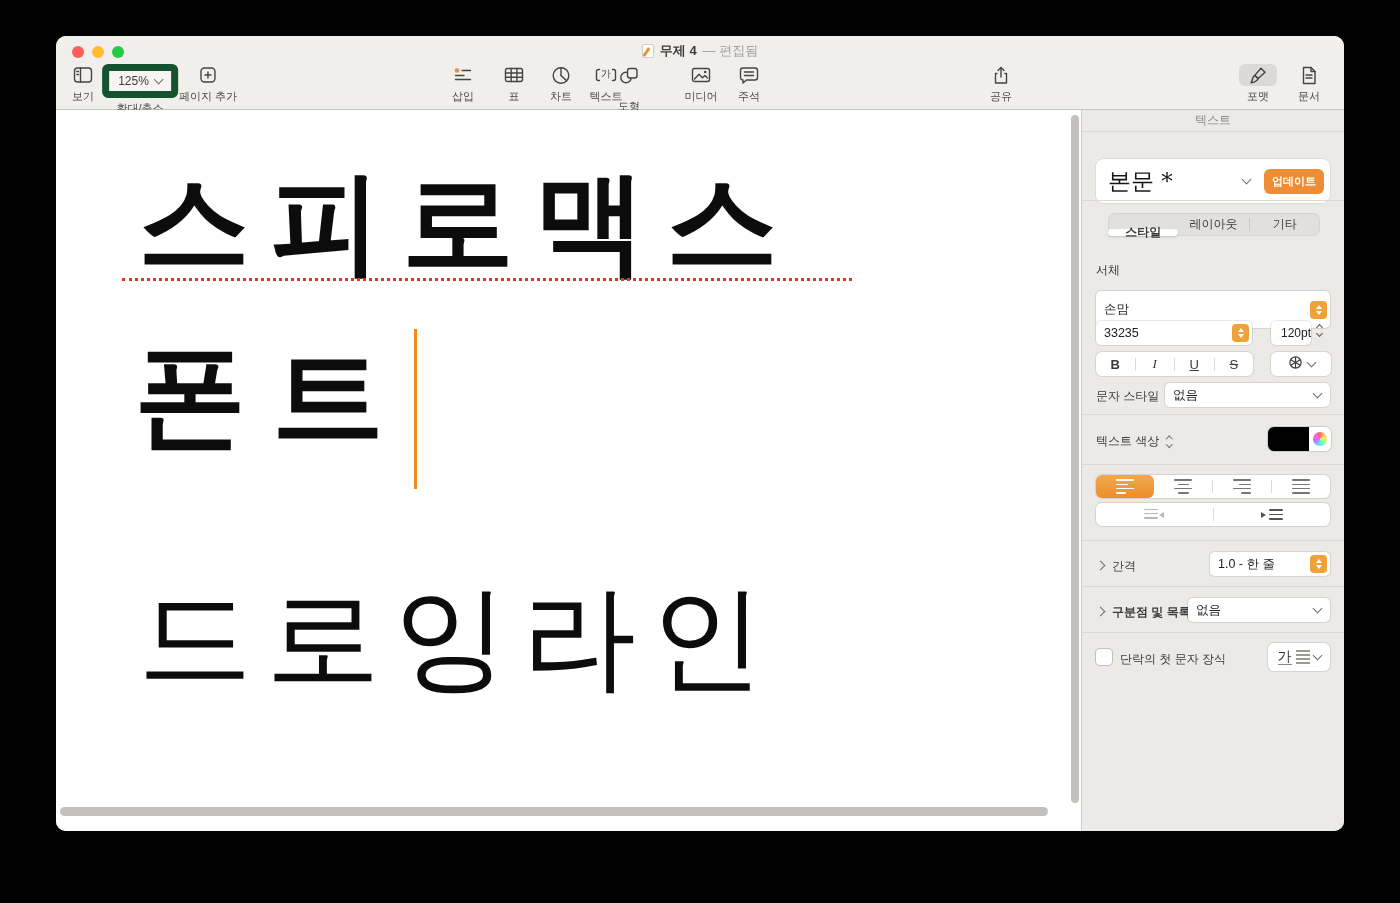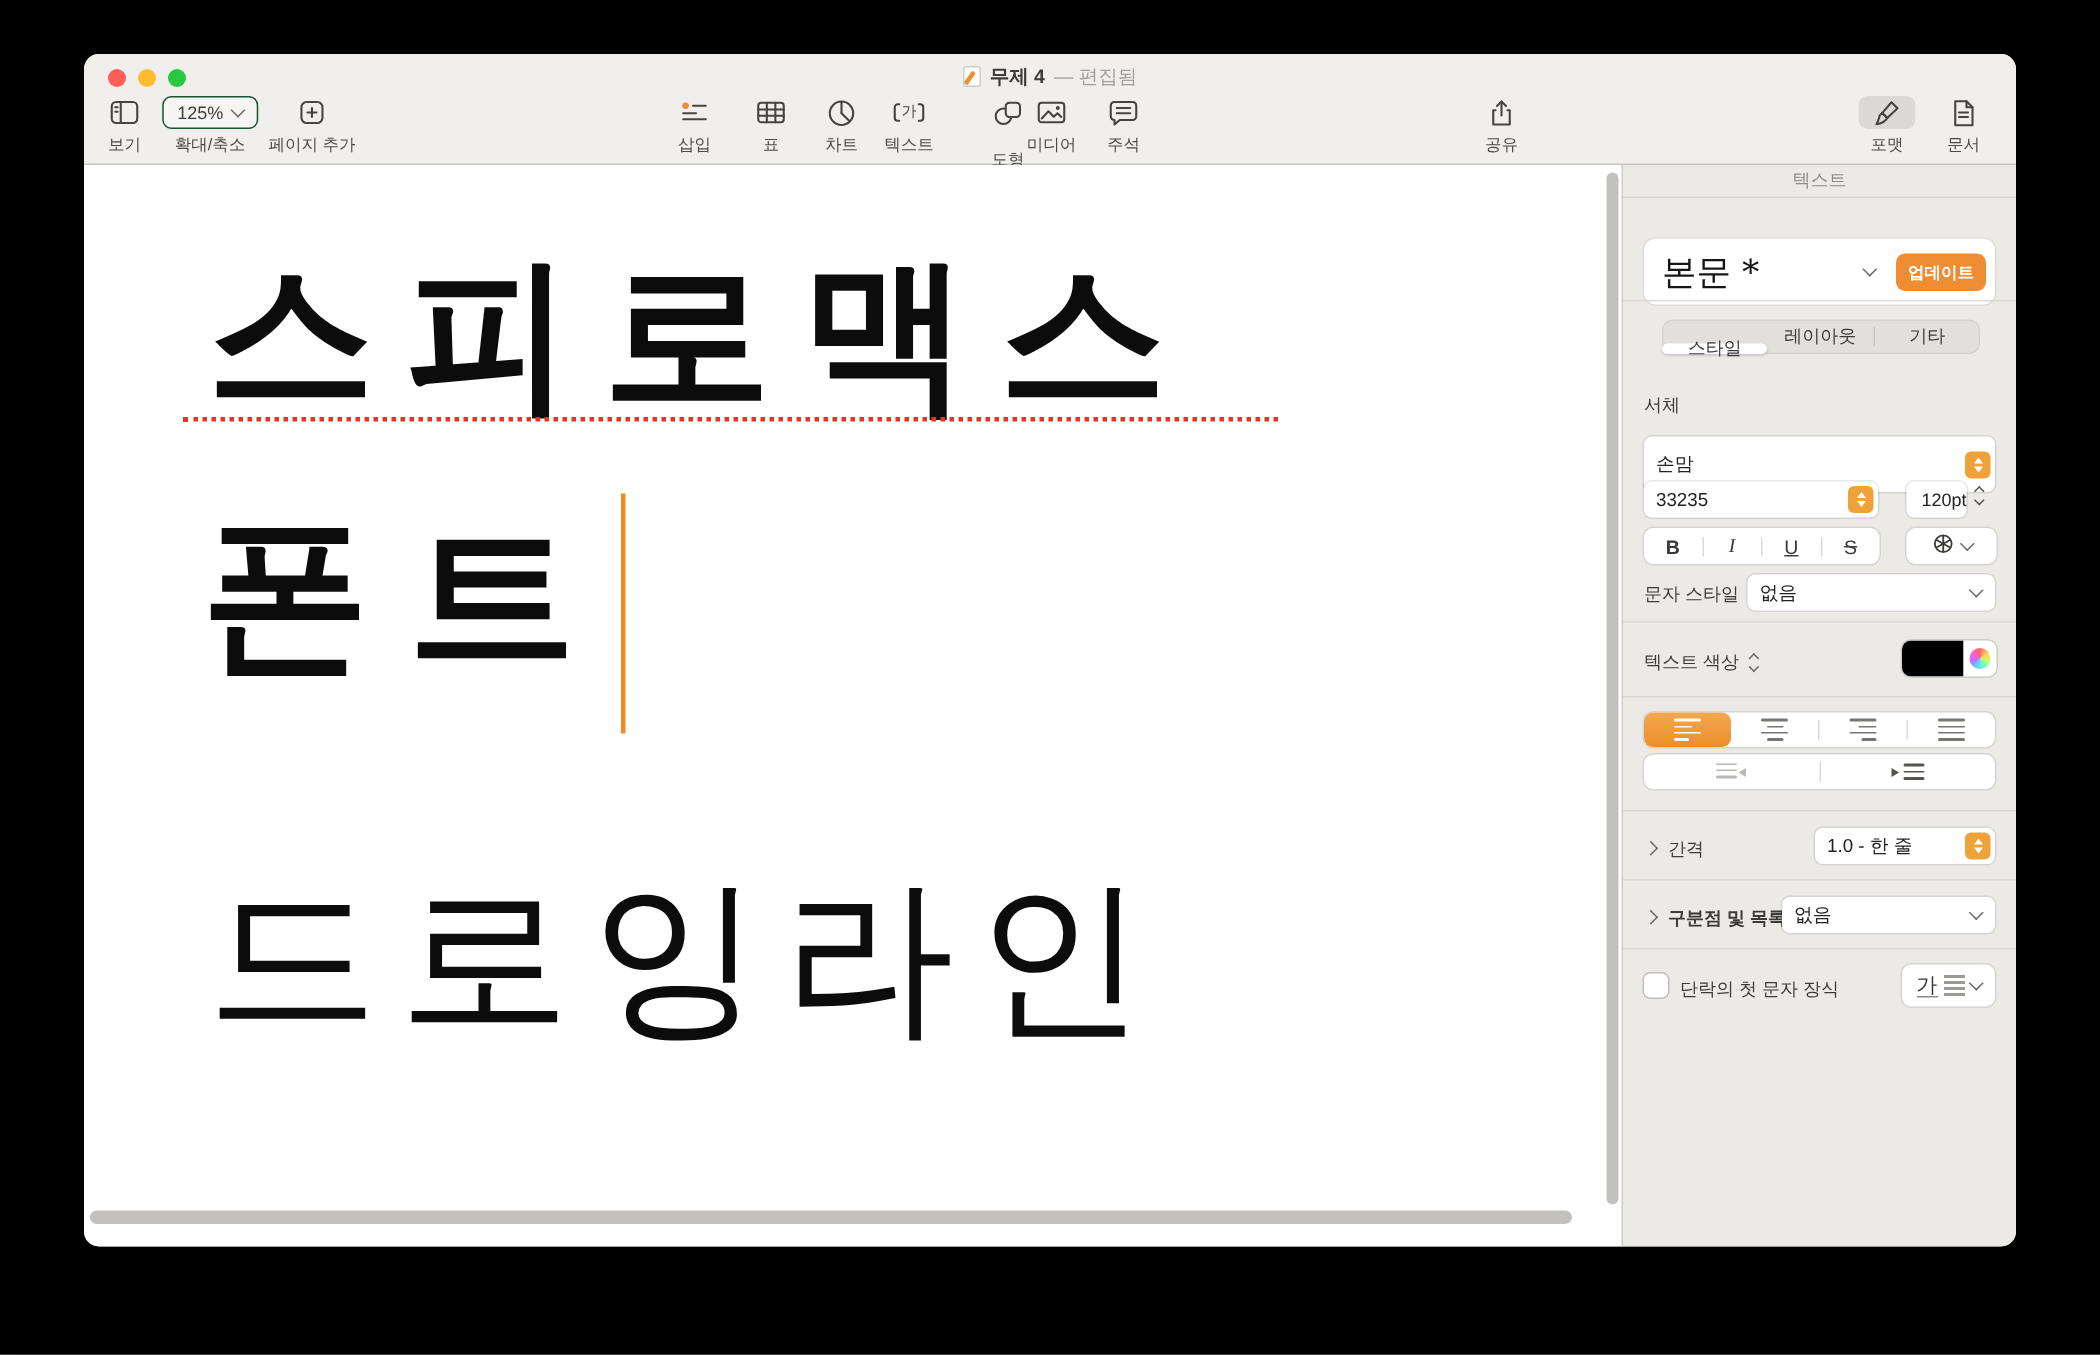--- a/index.html
+++ b/index.html
@@ -13,21 +13,21 @@
   .light.red{ background:#ff5f57; } .light.yellow{ background:#febc2e; } .light.green{ background:#28c840; }
   .titlebar { height:24px; display:flex; align-items:center; justify-content:center; gap:6px; padding-top:6px; }
   .doc-badge { width:12px; height:14px; background:#fff; border:1px solid #cfcdc9; border-radius:2px; position:relative; }
   .doc-badge::after { content:""; position:absolute; left:2px; top:2px; width:3px; height:10px; background:#ef8f33; border-radius:1px; transform:rotate(35deg); }
   .title-main { font-size:13px; font-weight:bold; color:#3d3c3a; }
   .title-suffix { font-size:13px; color:#a29f9b; }
   .tbtn { position:absolute; top:28px; transform:translateX(-50%); display:flex; flex-direction:column; align-items:center; gap:3px; color:#4c4b49; font-size:11px; white-space:nowrap; cursor:default; }
   .tbtn .iconbox { height:22px; display:flex; align-items:center; justify-content:center; padding:0 9px; border-radius:6px; }
   .tbtn.active .iconbox { background:#dcdad6; }
   .tbtn svg { stroke:#454442; fill:none; stroke-width:1.4; stroke-linecap:round; stroke-linejoin:round; }
-  .zoom-pill { display:flex; align-items:center; gap:6px; background:#f6f5f3; border:1px solid #14532d; border-radius:6px; padding:3px 9px; font-size:12px; color:#3d3c3a; }
+  .zoom-pill { display:flex; align-items:center; gap:6px; background:#f6f5f3; border:7px solid #14532d; border-radius:6px; padding:3px 9px; font-size:12px; color:#3d3c3a; }
   .tb-label { color:#4c4b49; }
 
   
   .content { flex:1; display:flex; min-height:0; }
   .docarea { flex:1; position:relative; background:#fff; border-right:1px solid #cfcdca; overflow:hidden; }
   .hand { font-family:"DejaVu Sans", sans-serif; color:#0c0c0c; }
   .line1 { position:absolute; left:82px; top:38px; font-size:112px; font-weight:bold; letter-spacing:20px; }
   .spell-underline { position:absolute; left:66px; top:168px; width:730px; border-top:3px dotted #e8331f; }
   .line2 { position:absolute; left:78px; top:212px; font-size:112px; font-weight:bold; letter-spacing:26px; }
   .caret { position:absolute; left:358px; top:219px; width:3px; height:160px; background:#f28a1e; }
@@ -40,21 +40,21 @@
   .sb-header { height:22px; text-align:center; line-height:20px; color:#8d8b88; font-size:12px; border-bottom:1px solid #d9d7d3; }
   .sb-abs { position:absolute; }
   .divider { position:absolute; left:0; right:0; height:1px; background:#dad8d4; }
   .card { position:absolute; left:14px; width:234px; background:#fff; border-radius:8px; box-shadow:0 0 0 1px rgba(0,0,0,.06); display:flex; align-items:center; }
   .style-name { font-family:"DejaVu Serif", serif; font-size:23px; color:#151515; padding-left:12px; flex:1; }
   .update-btn { background:#ee8d33; color:#fff; font-size:11px; font-weight:bold; border:none; border-radius:6px; padding:5px 8px; margin-right:6px; }
   .chev { width:7px; height:7px; border-right:1.6px solid #6f6e6b; border-bottom:1.6px solid #6f6e6b; transform:rotate(45deg); display:inline-block; }
   .chev.right { transform:rotate(-45deg); }
   .seg-track { position:absolute; left:26px; width:212px; height:23px; background:#e2e0dc; border-radius:7px; box-shadow:inset 0 0 0 1px rgba(0,0,0,.05); display:flex; align-items:stretch; font-size:12px; }
   .seg { flex:1; display:flex; align-items:center; justify-content:center; color:#3c3b39; position:relative; }
-  .seg.sel { background:#fff; border-radius:10px; box-shadow:0 1px 2px rgba(0,0,0,.18); font-weight:normal;margin-top:16px; }
+  .seg.sel { background:#fff; border-radius:10px; box-shadow:0 1px 2px rgba(0,0,0,.18); font-weight:bold;margin-top:16px; }
   .seg-sep { width:1px; background:#c9c7c3; margin:5px 0; }
   .field { position:absolute; background:#fff; border-radius:5px; box-shadow:0 0 0 1px rgba(0,0,0,.09); display:flex; align-items:center; font-size:12.5px; color:#222; }
   .field .ftext { flex:1; padding-left:8px; white-space:nowrap; overflow:hidden; }
   .stepper { width:17px; height:18px; background:#f0a23a; border-radius:4px; margin-right:3px; flex:none; display:flex; flex-direction:column; align-items:center; justify-content:center; gap:2px; }
   .stepper i { display:block; width:0; height:0; border-left:3.5px solid transparent; border-right:3.5px solid transparent; }
   .stepper i.up { border-bottom:4px solid #fff; }
   .stepper i.dn { border-top:4px solid #fff; }
   .gray-stepper { display:flex; flex-direction:column; gap:3px; align-items:center; }
   .gray-stepper .chev { border-color:#55544f; width:5px; height:5px; }
   .fchev { margin-right:9px; flex:none; }
@@ -170,21 +170,21 @@
     <div class="tbtn" style="left:550px;">
       <span class="iconbox" style="position:relative;">
         <svg width="22" height="18" viewBox="0 0 22 18">
             <path d="M4.5 3.5 H3.5 a2 2 0 0 0 -2 2 v7 a2 2 0 0 0 2 2 h1"></path>
             <path d="M17.5 3.5 h1 a2 2 0 0 1 2 2 v7 a2 2 0 0 1 -2 2 h-1"></path>
           </svg>
         <span style="position:absolute; font-size:10px; color:#454442; left:50%; top:50%; transform:translate(-50%,-54%);">가</span>
       </span>
       <span class="tb-label">텍스트</span>
     </div>
-    <div class="tbtn" style="left:616px;gap:13px;">
+    <div class="tbtn" style="left:573px;gap:13px;">
       <span class="iconbox">
         <svg width="20" height="19" viewBox="0 0 20 19">
             <circle cx="7" cy="11.5" r="5.2"></circle>
             <rect x="8.5" y="2.5" width="9.5" height="9.5" rx="2.5" fill="#f0efec"></rect>
           </svg>
       </span>
       <span class="tb-label">도형</span>
     </div>
     <div class="tbtn" style="left:645px;">
       <span class="iconbox">

